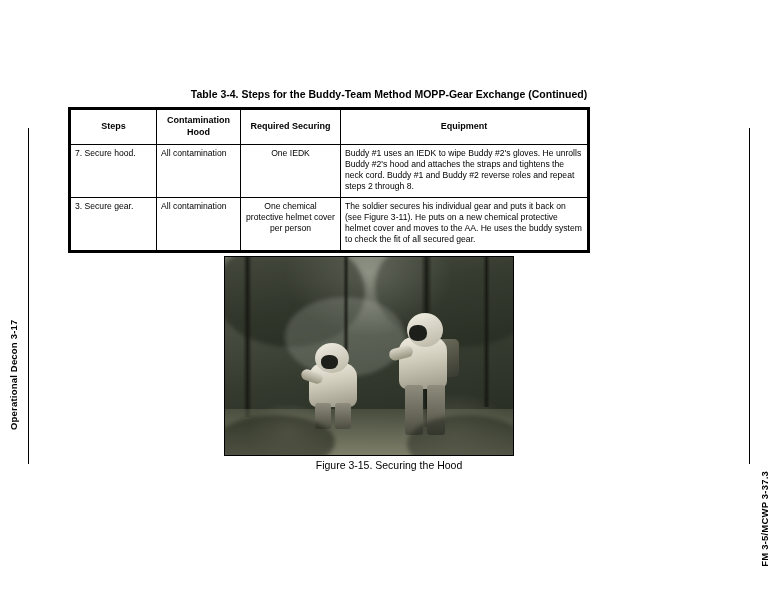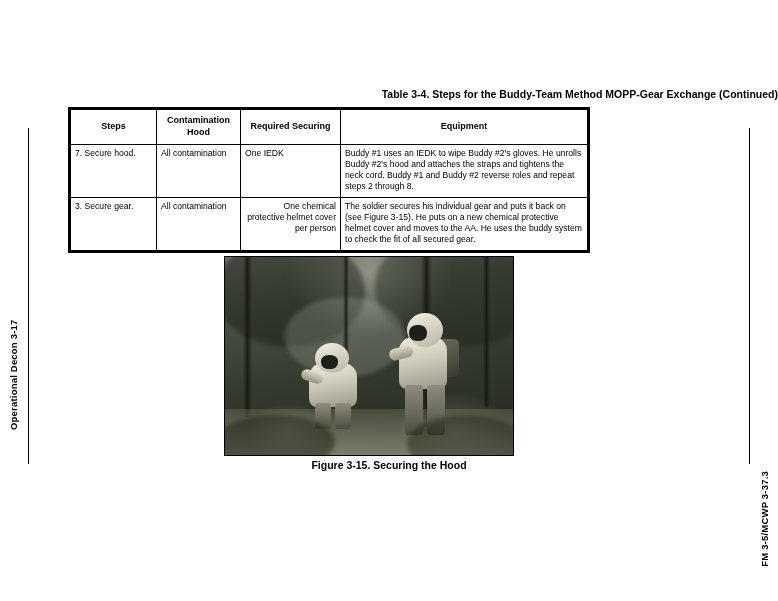--- a/index.html
+++ b/index.html
@@ -61,21 +61,21 @@
     transform: rotate(-90deg);
     transform-origin: right bottom;
   }
 
   
   .table-caption {
     position: absolute;
     left: 0;
     top: 88px;
     width: 778px;
-    text-align: right;
+    text-align: center;
     font-size: 10.5px;
     font-weight: bold;
   }
 
   
   .tbl-wrap {
     position: absolute;
     left: 68px;
     top: 107px;
     width: 522px;
@@ -100,22 +100,22 @@
     font-weight: bold;
     font-size: 9px;
     padding-top: 5px;
     padding-bottom: 6px;
     vertical-align: middle;
   }
   .col-steps { width: 86px; }
   .col-contam { width: 84px; }
   .col-equip { width: 100px; }
   .col-proc { width: auto; }
-  td.c-equip { text-align: left; }
-  td.c-equip.centered { text-align: right; }
+  td.c-equip { text-align: center; }
+  td.c-equip.centered { text-align: center; }
 
   
   .figure-box {
     position: absolute;
     left: 224px;
     top: 256px;
     width: 288px;
     height: 198px;
     border: 1px solid #000;
     background: #2a2f26;
@@ -182,21 +182,21 @@
     border-radius: 5px;
   }
 
   .fig-caption {
     position: absolute;
     left: 0;
     top: 459px;
     width: 778px;
     text-align: center;
     font-size: 10.5px;
-    font-weight: bold;
+    font-weight: normal;
   }
 </style>
 </head>
 <body>
 
 <div class="page">
 
   <div class="rule-left"></div>
   <div class="rule-right"></div>
 
@@ -228,21 +228,21 @@
         <tr>
           <td>7. Secure hood.</td>
           <td>All contamination</td>
           <td class="c-equip">One IEDK</td>
           <td>Buddy #1 uses an IEDK to wipe Buddy #2's gloves.  He unrolls Buddy #2's hood and attaches the straps and tightens the neck cord.  Buddy #1 and Buddy #2 reverse roles and repeat steps 2 through 8.</td>
         </tr>
         <tr>
           <td>3. Secure gear.</td>
           <td>All contamination</td>
           <td class="c-equip centered">One chemical protective helmet cover per person</td>
-          <td>The soldier secures his individual gear and puts it back on (see Figure 3-15).  He puts on a new chemical protective helmet cover and moves to the AA.  He uses the buddy system to check the fit of all secured gear.</td>
+          <td>The soldier secures his individual gear and puts it back on (see Figure 3-11).  He puts on a new chemical protective helmet cover and moves to the AA.  He uses the buddy system to check the fit of all secured gear.</td>
         </tr>
       </tbody>
     </table>
   </div>
 
   <div class="figure-box">
     <div class="photo"></div>
 
     <div class="leafy" style="left:-10px; top:-20px; width:150px; height:110px; background:rgba(20,24,16,0.45);"></div>
     <div class="leafy" style="left:150px; top:-30px; width:170px; height:120px; background:rgba(25,30,20,0.40);"></div>

